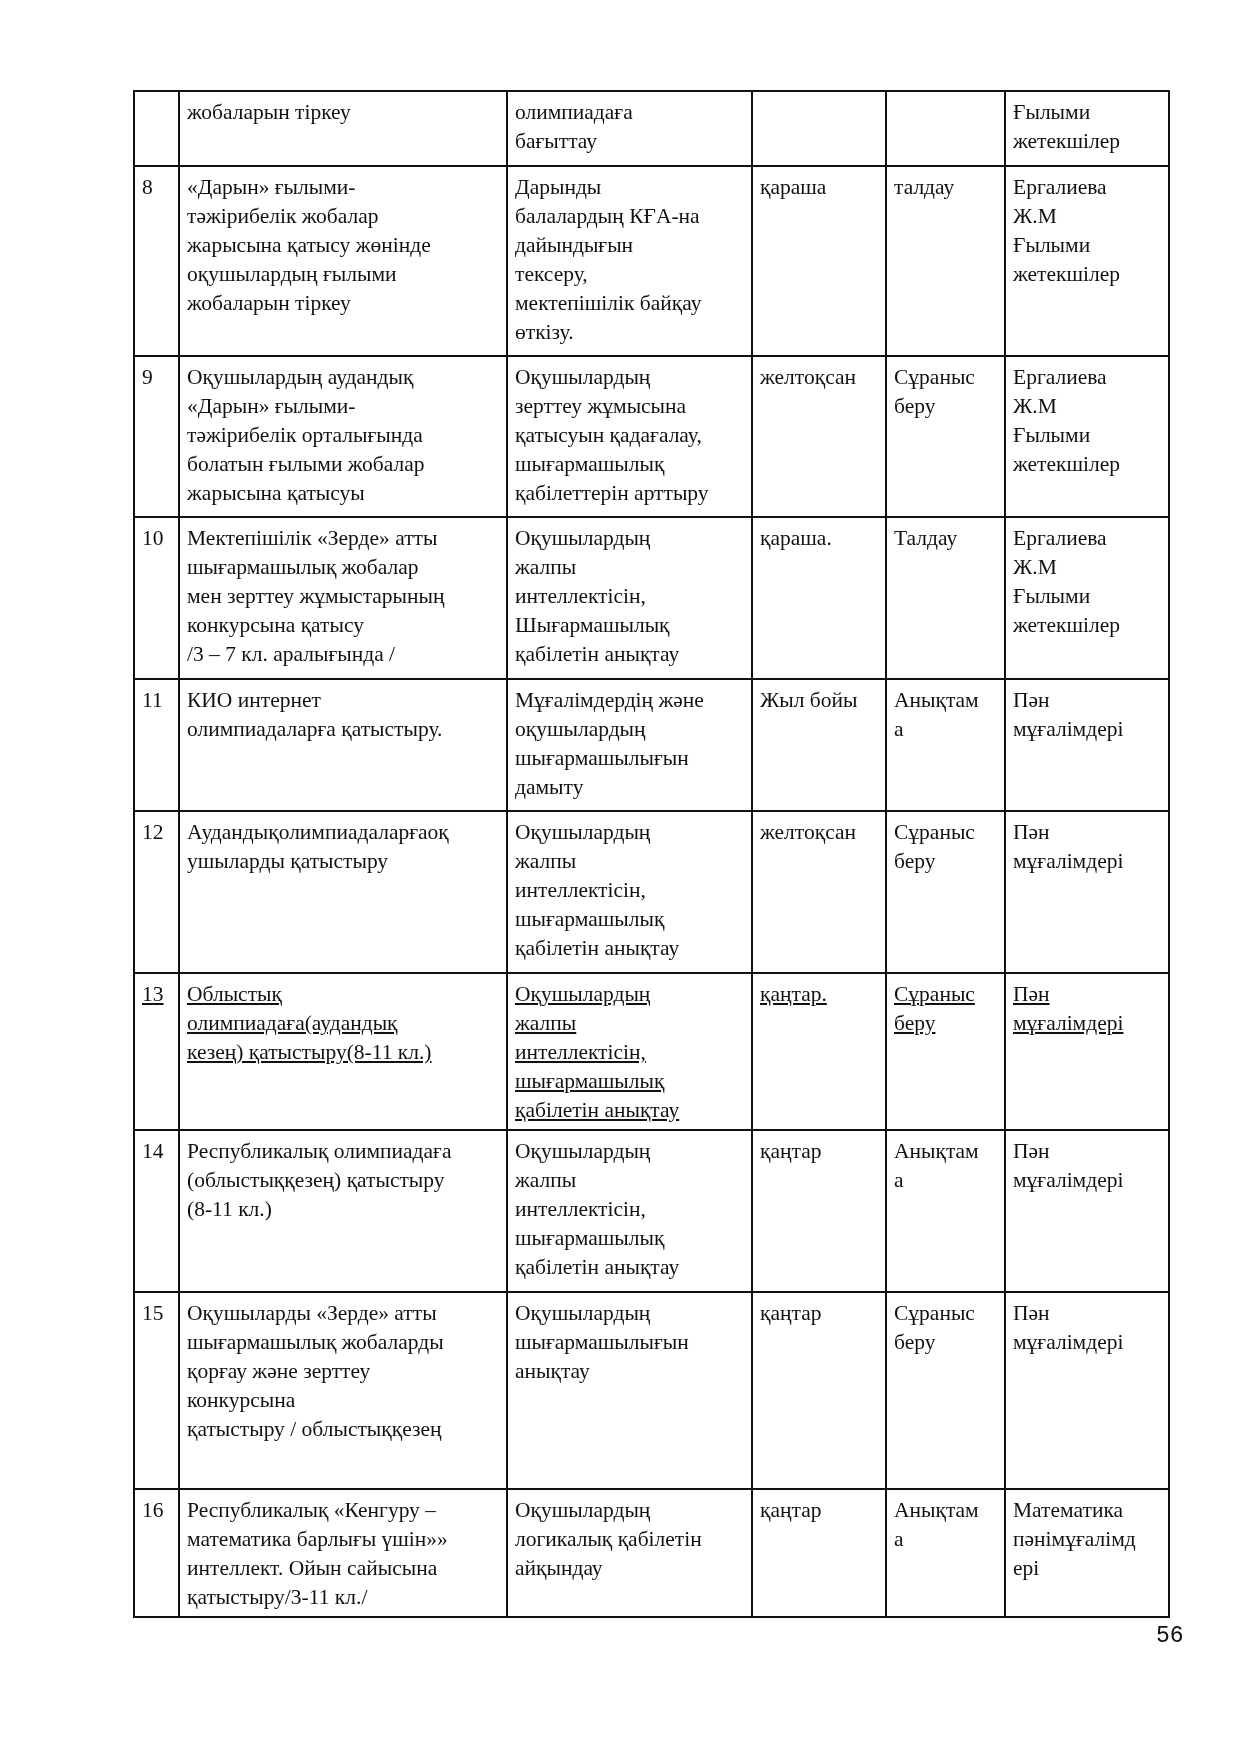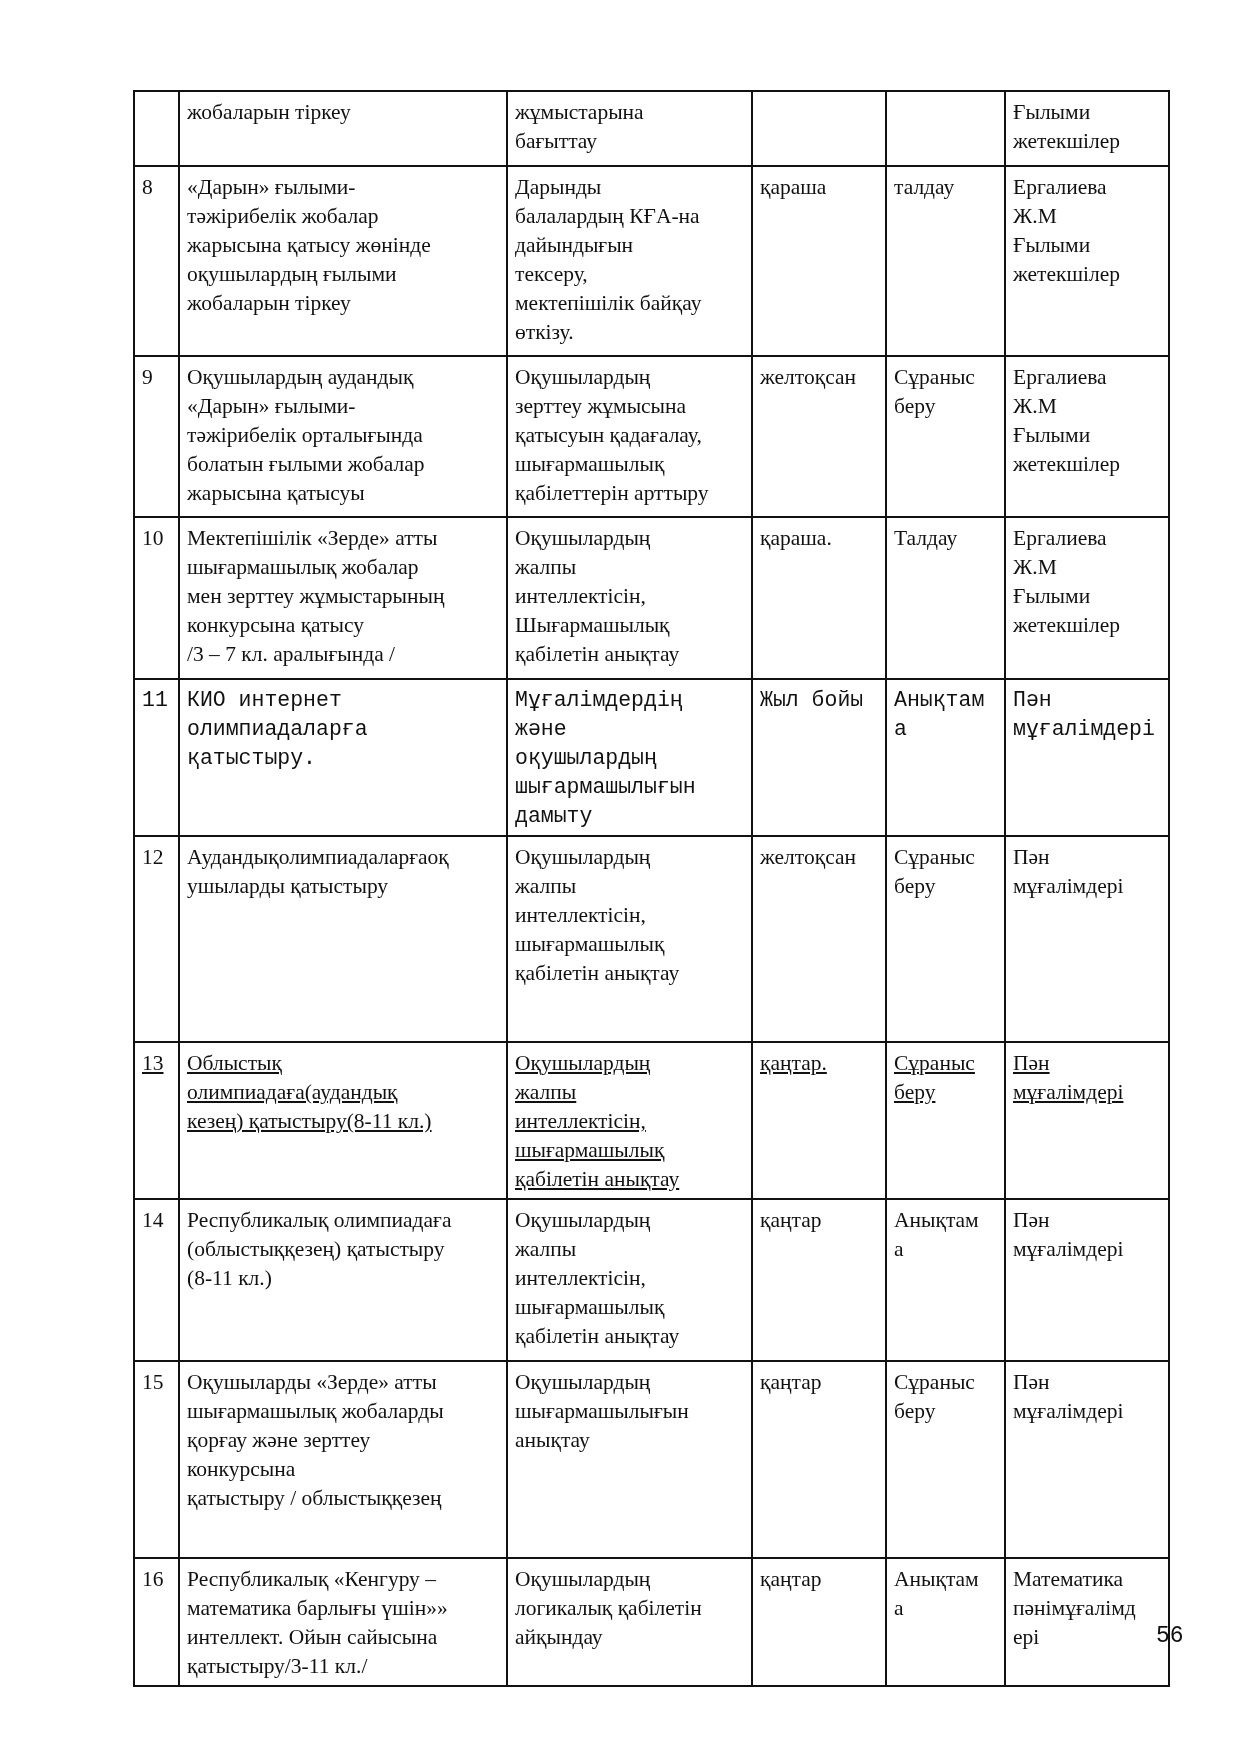--- a/index.html
+++ b/index.html
@@ -41,22 +41,22 @@
   .col-event { width: 328px; }
   .col-goal { width: 245px; }
   .col-date { width: 134px; }
   .col-result { width: 119px; }
   .col-resp { width: 164px; }
 
   tr.r0 { height: 75px; }
   tr.r1 { height: 190px; }
   tr.r2 { height: 161px; }
   tr.r3 { height: 162px; }
-  tr.r4 { height: 132px; font-family: Liberation Mono, monospace; }
-  tr.r5 { height: 206px; }
+  tr.r4 { height: 132px; }
+  tr.r5 { height: 162px; }
   tr.r6 { height: 116px; text-decoration: underline; }
   tr.r7 { height: 162px; }
   tr.r8 { height: 197px; padding-left: 48px; }
   tr.r9 { height: 115px; }
 
   .page-number {
     position: absolute;
     left: 1156px;
     top: 1622px;
     font-size: 23px;
@@ -73,21 +73,21 @@
     <col class="col-event">
     <col class="col-goal">
     <col class="col-date">
     <col class="col-result">
     <col class="col-resp">
   </colgroup>
   <tbody>
     <tr class="r0">
       <td class="num"></td>
       <td>жобаларын тіркеу</td>
-      <td>жұмыстарына
+      <td>олимпиадаға
 бағыттау</td>
       <td></td>
       <td></td>
       <td> Ғылыми
 жетекшілер</td>
     </tr>
     <tr class="r1">
       <td class="num">8</td>
       <td>«Дарын» ғылыми-
 тәжірибелік  жобалар

